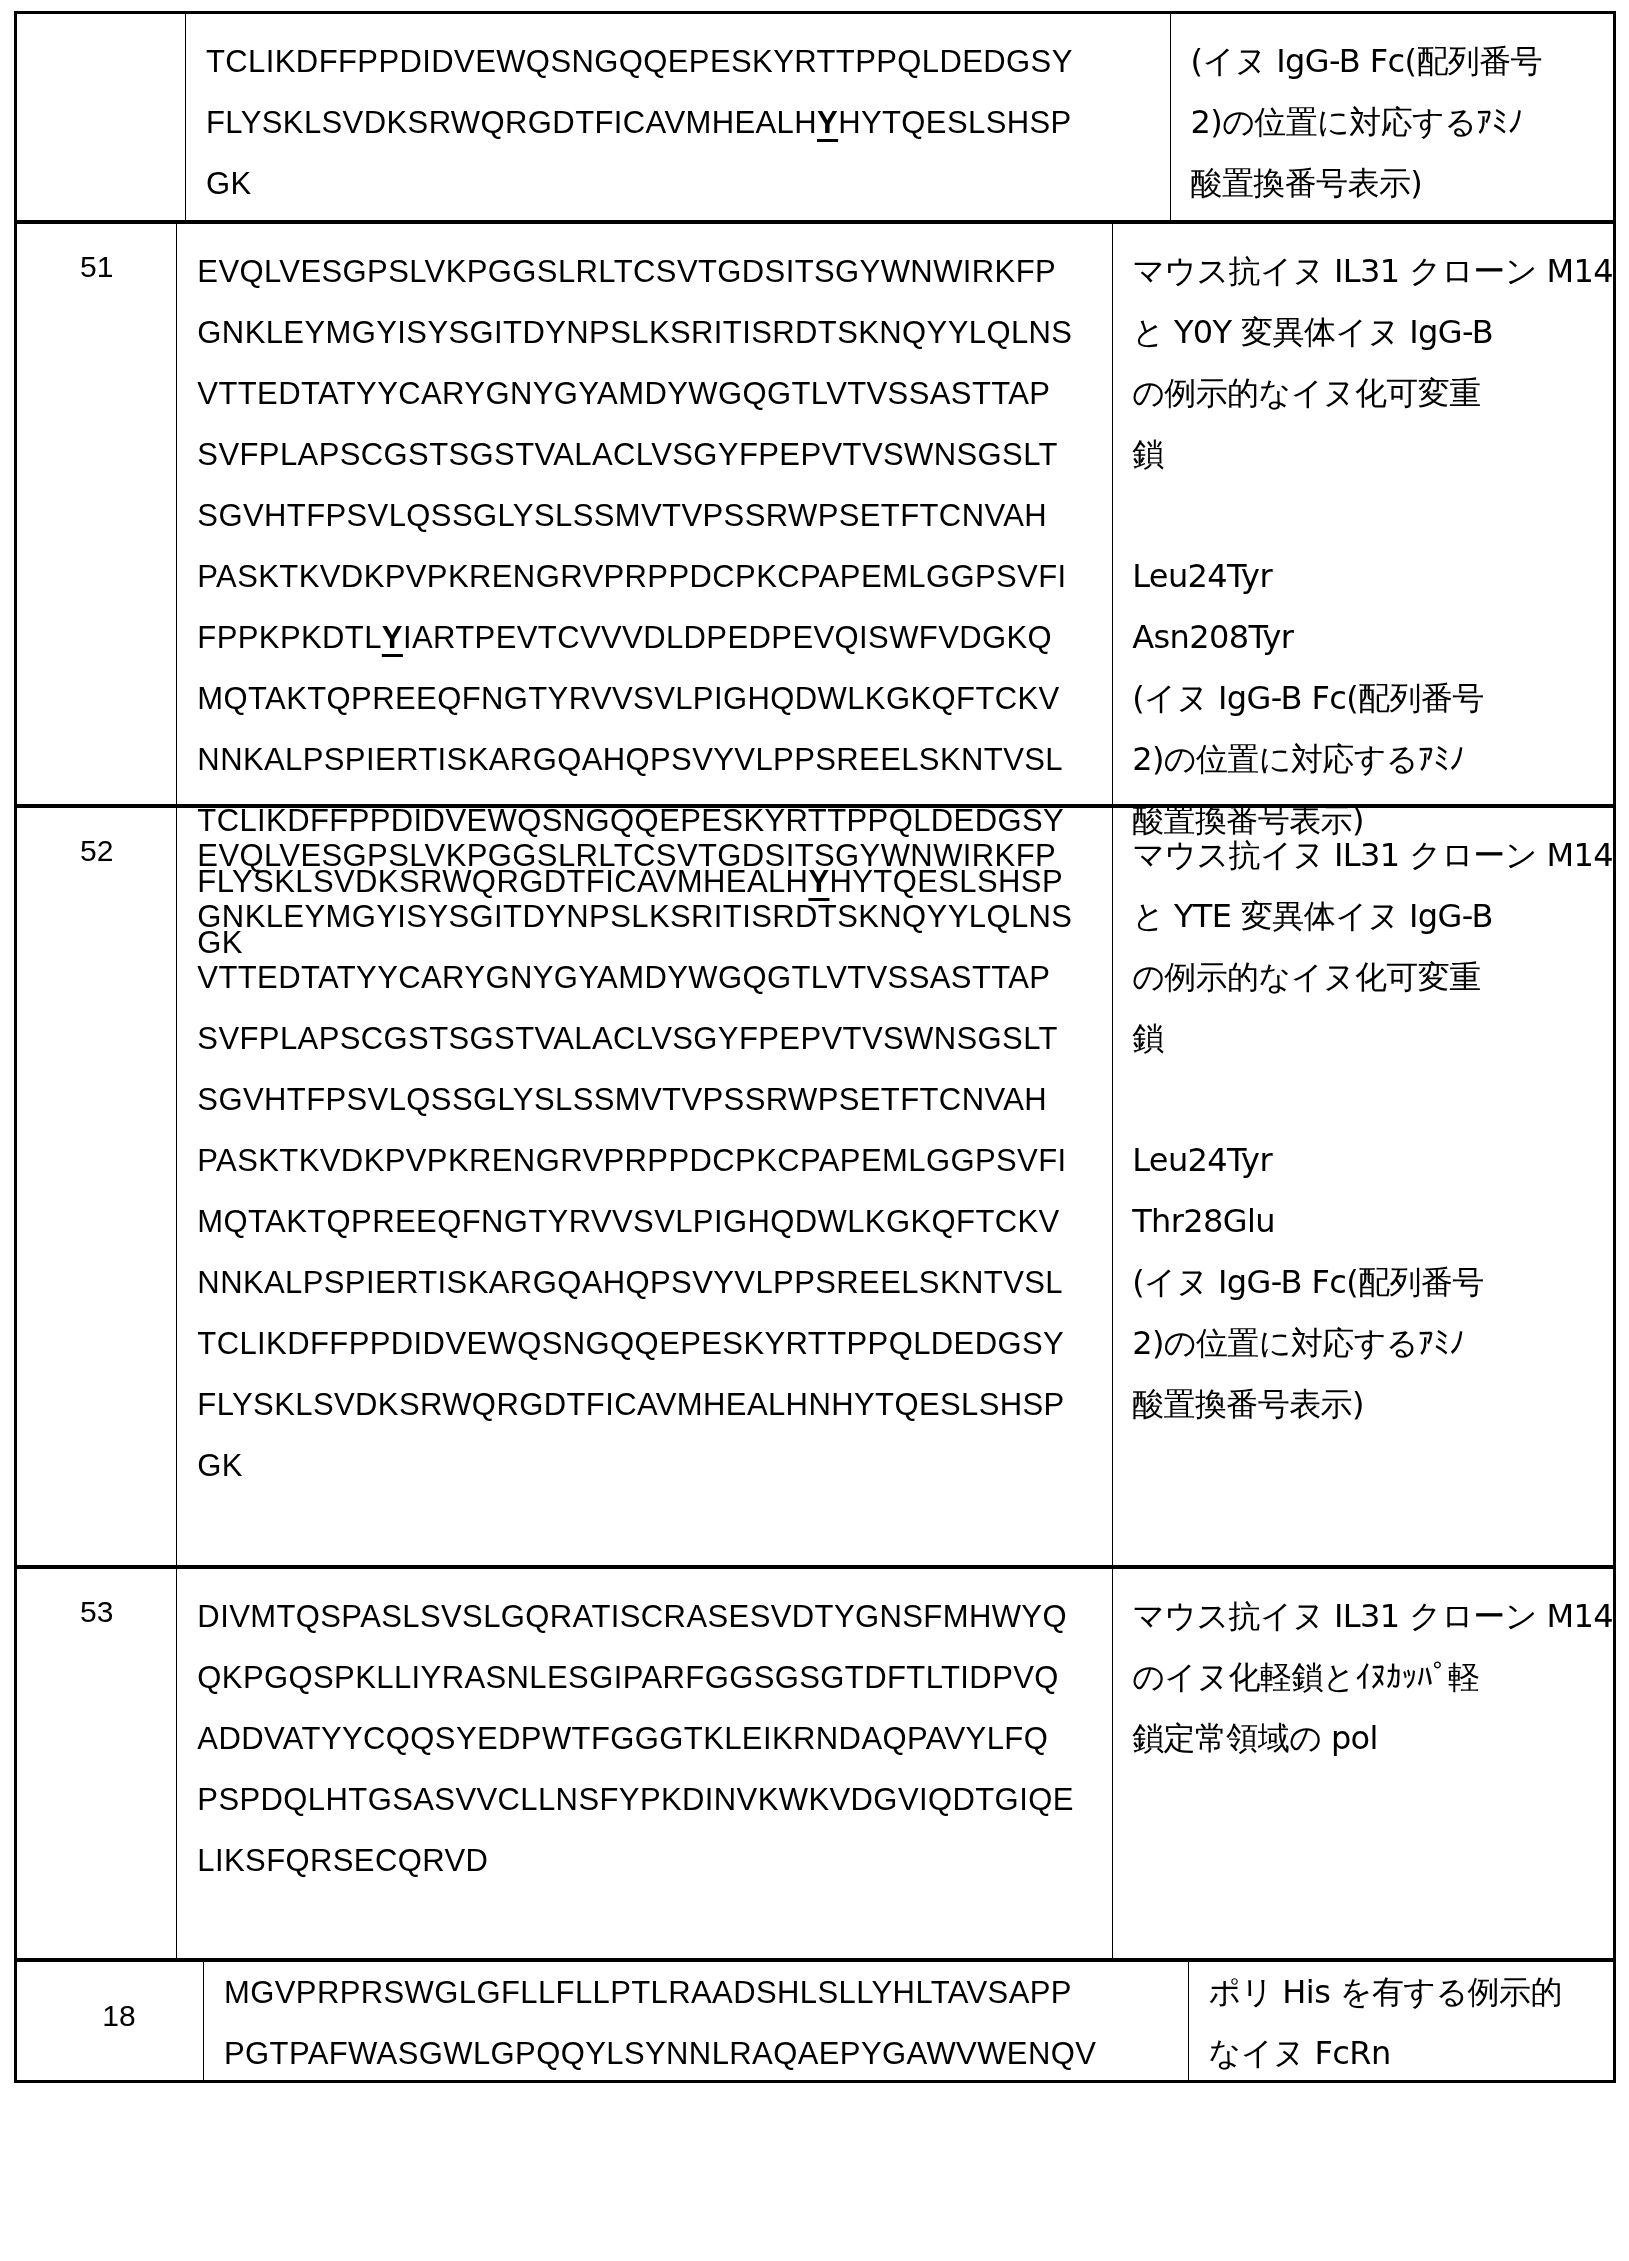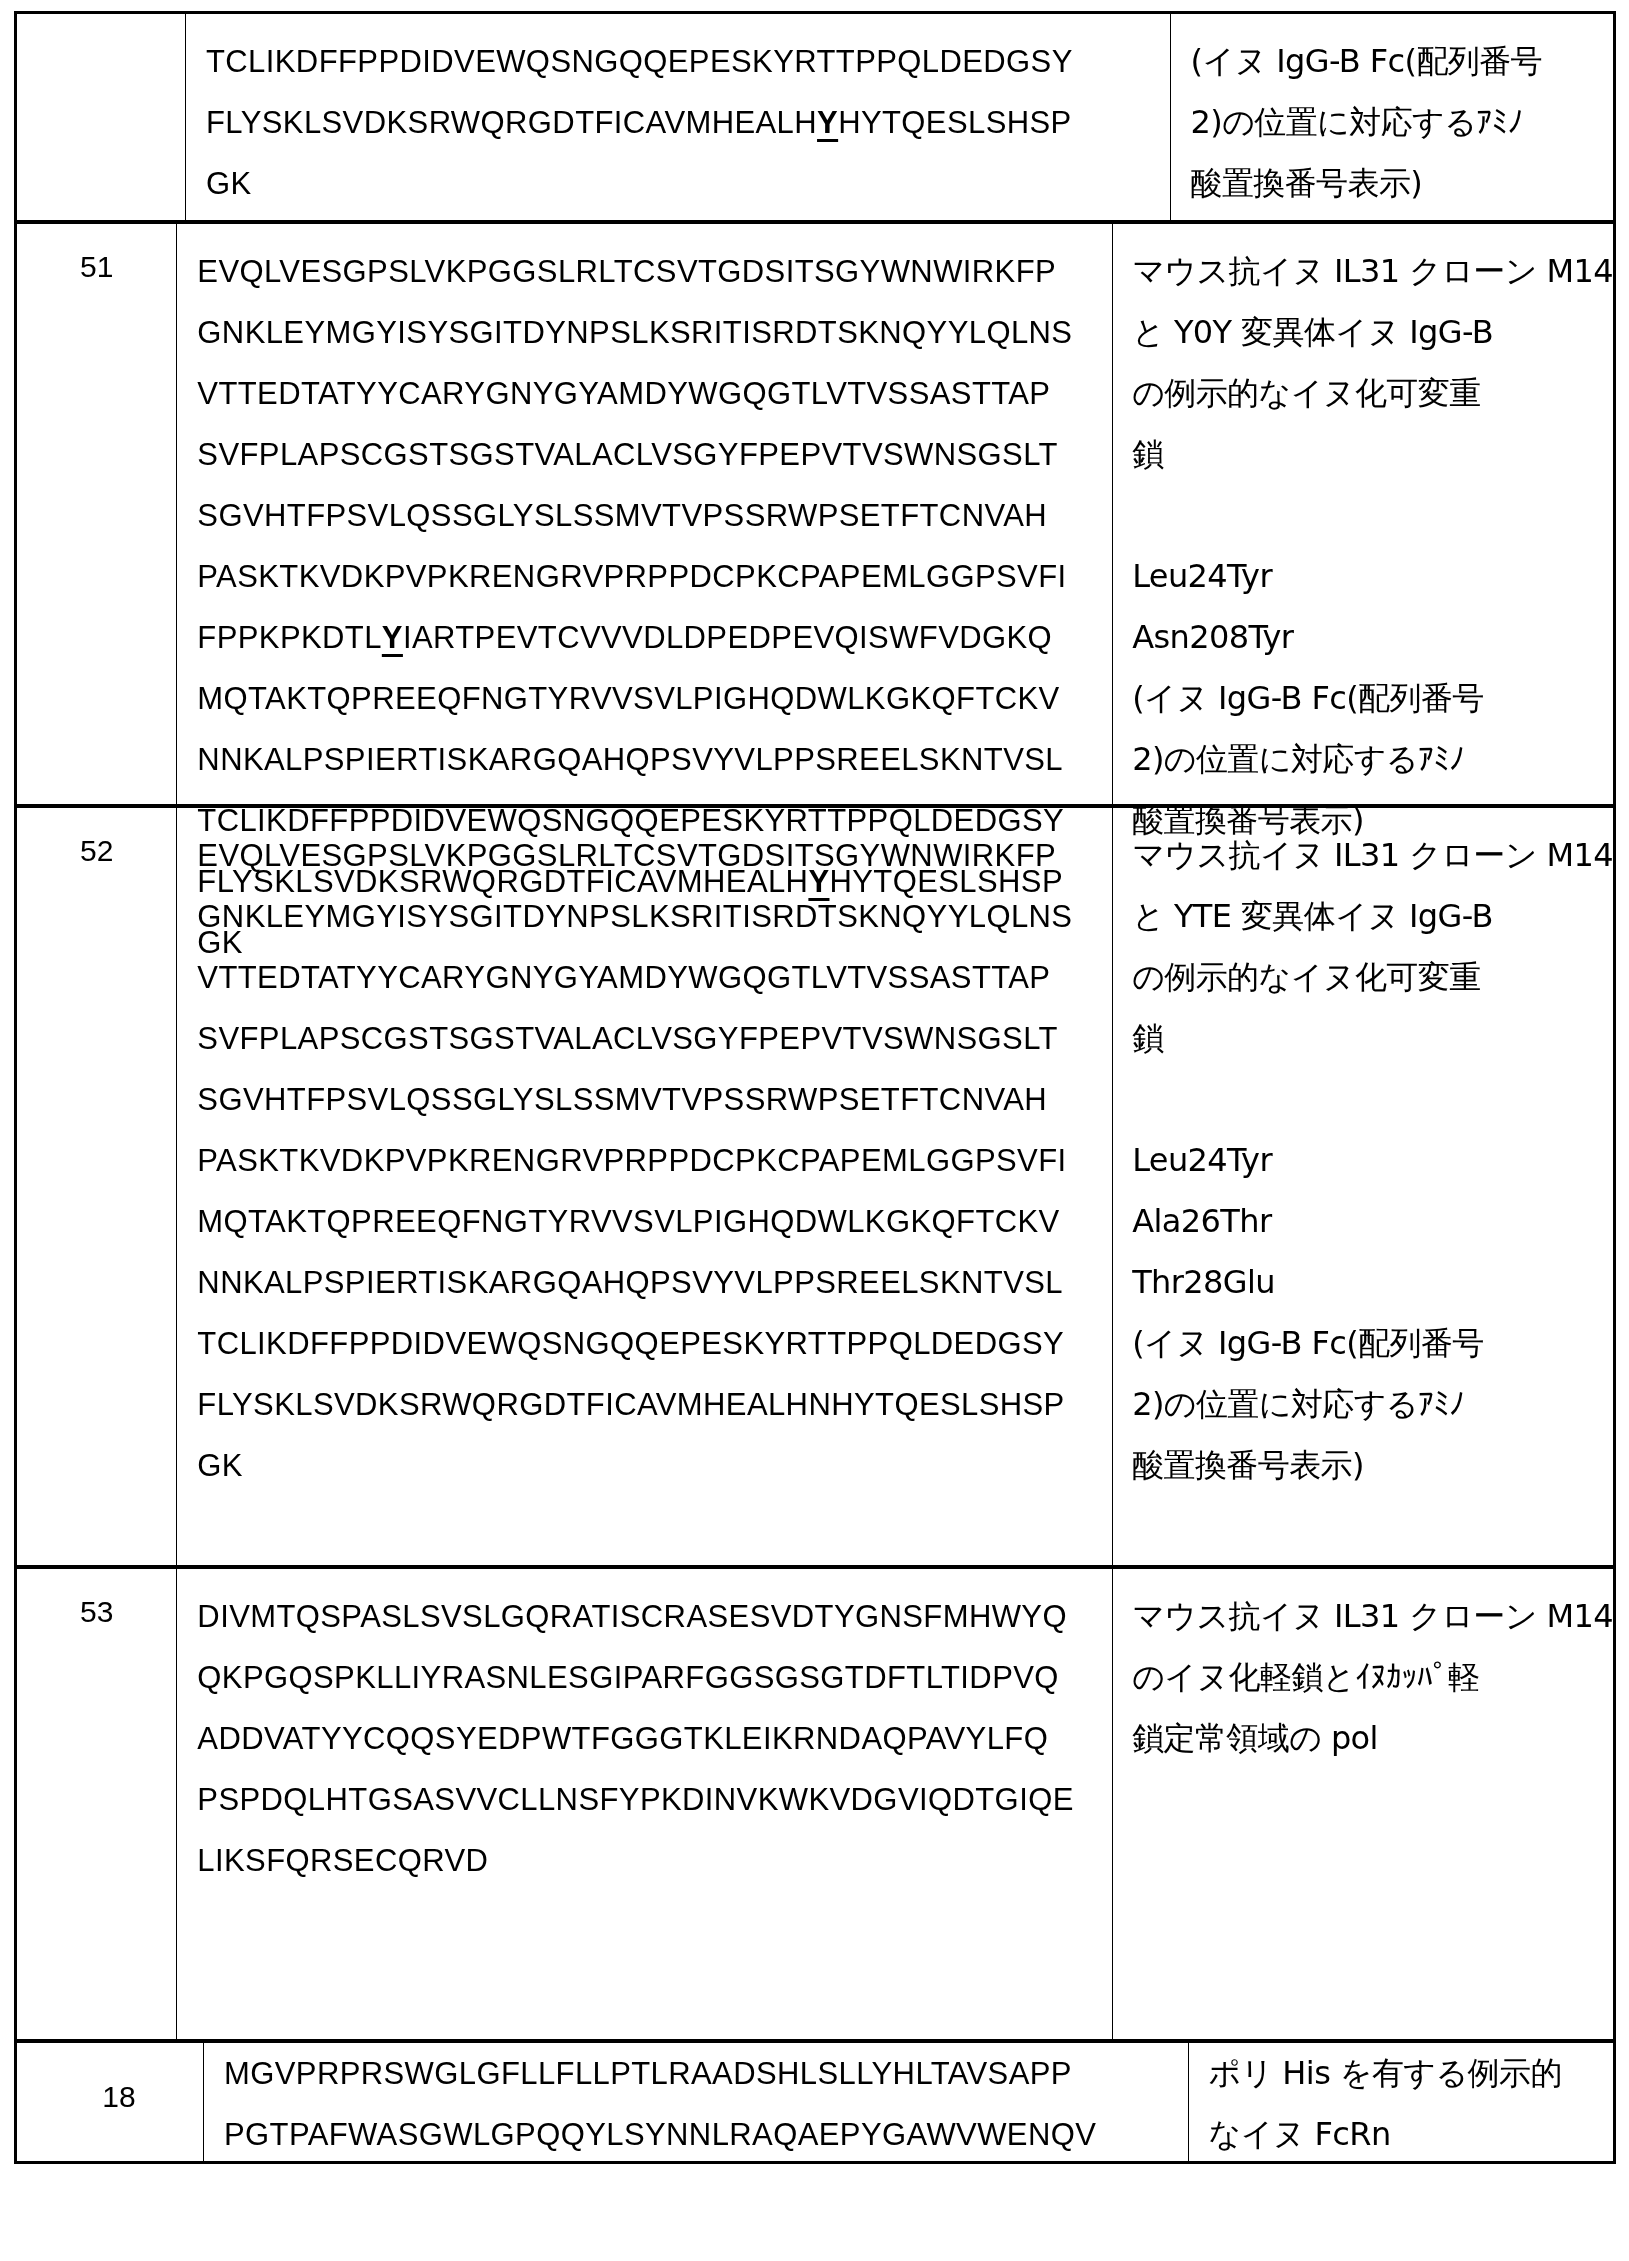--- a/index.html
+++ b/index.html
@@ -16,21 +16,21 @@
   .c-note { flex: 1; padding: 17px 0 18px 19.5px; }
   .line { height: 61px; line-height: 61px; white-space: pre; font-size: 31px;
           letter-spacing: 0.4px; }
   .note-line { height: 61px; line-height: 61px; white-space: pre; font-size: 32px;
                font-family: "DejaVu Sans", "Liberation Sans", sans-serif; letter-spacing: -0.6px; }
   .mut { font-weight: bold; text-decoration: underline; text-decoration-thickness: 3px;
          text-underline-offset: 6px; }
   .row-cont { height: 206px; }
   .row-51 { height: 584px; }
   .row-52 { height: 761px; }
-  .row-53 { height: 474px; }
+  .row-53 { height: 393px; }
   .row-18 { height: 122px; }
   .row-18 .c-id { padding-top: 37px; margin-left: 18px; }
   .row-18 .c-seq, .row-18 .c-note { padding-top: 0; }
 </style>
 </head>
 <body>
 
 <div class="table">
 
   <div class="row row-cont">
@@ -92,21 +92,20 @@
       <div class="line"><span>FLYSKLSVDKSRWQRGDTFICAVMHEALHNHYTQESLSHSP</span></div>
       <div class="line"><span>GK</span></div>
     </div>
     <div class="cell c-note">
       <div class="note-line">マウス抗イヌ IL31 クローン M14</div>
       <div class="note-line">と YTE 変異体イヌ IgG-B</div>
       <div class="note-line">の例示的なイヌ化可変重</div>
       <div class="note-line">鎖</div>
       <div class="note-line"></div>
       <div class="note-line">Leu24Tyr</div>
-      <div class="note-line">Ala26Thr</div>
       <div class="note-line">Thr28Glu</div>
       <div class="note-line">(イヌ IgG-B Fc(配列番号</div>
       <div class="note-line">2)の位置に対応するｱﾐﾉ</div>
       <div class="note-line">酸置換番号表示)</div>
     </div>
   </div>
 
   <div class="row row-53">
     <div class="cell c-id">53</div>
     <div class="cell c-seq">

